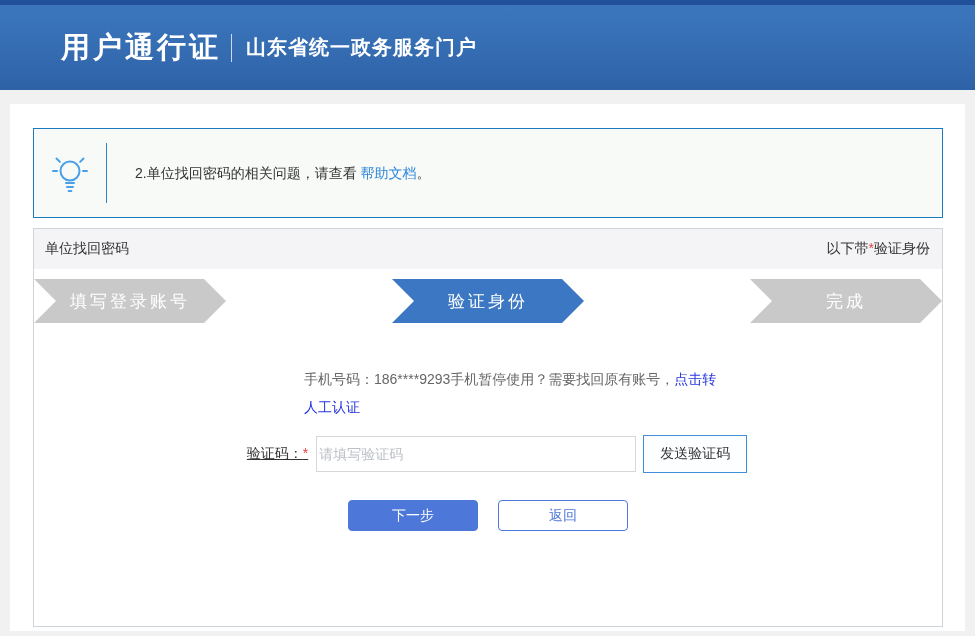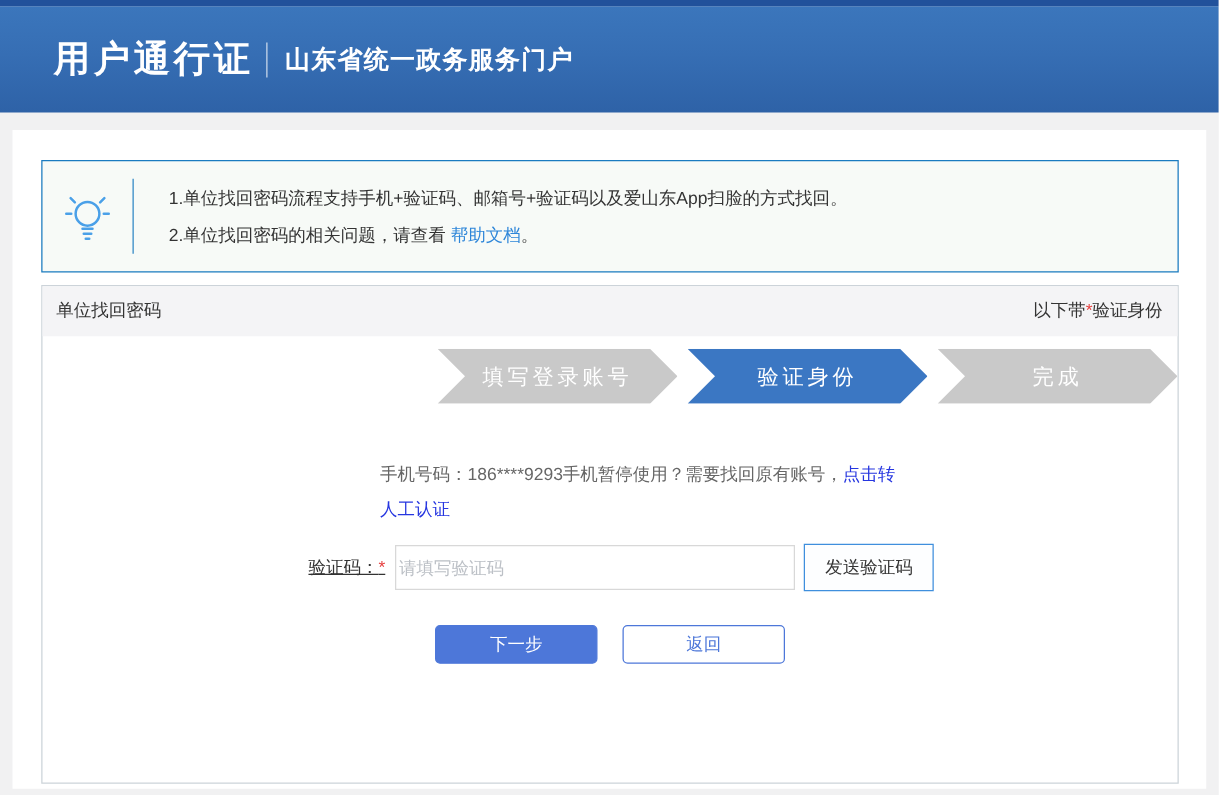--- a/index.html
+++ b/index.html
@@ -14,21 +14,21 @@
   .header {
     height: 90px;
     border-top: 5px solid #21519b;
     background: linear-gradient(180deg, #3b76bc 0%, #366eb4 45%, #2e62a7 100%);
     display: flex;
     align-items: center;
   }
   .header-inner {
     display: flex;
     align-items: center;
-    padding-left: 43px;
+    padding-left: 61px;
   }
   .app-title {
     color: #ffffff;
     font-size: 29px;
     font-weight: bold;
     letter-spacing: 3px;
   }
   .title-divider {
     width: 1px;
     height: 28px;
@@ -95,21 +95,21 @@
     font-size: 14px;
     color: #333333;
     text-align: right;
   }
   .star { color: #e64242; }
 
   
   .steps {
     margin-top: 10px;
     display: flex;
-    justify-content: flex-end;
+    justify-content: space-between;
     gap: 8px;
   }
   .step {
     width: 192px;
     height: 44px;
     background: #c9c9c9;
     color: #ffffff;
     font-size: 17px;
     letter-spacing: 3px;
     display: flex;
@@ -218,21 +218,20 @@
         <path d="M16 36 h6" stroke="#4aa0e8" stroke-width="2" stroke-linecap="round"></path>
         <path d="M17.6 40 h2.8" stroke="#4aa0e8" stroke-width="2" stroke-linecap="round"></path>
         <path d="M5.5 7.5 l3.4 3.4" stroke="#4aa0e8" stroke-width="2" stroke-linecap="round"></path>
         <path d="M32.5 7.5 l-3.4 3.4" stroke="#4aa0e8" stroke-width="2" stroke-linecap="round"></path>
         <path d="M2 20 h4" stroke="#4aa0e8" stroke-width="2" stroke-linecap="round"></path>
         <path d="M32 20 h4" stroke="#4aa0e8" stroke-width="2" stroke-linecap="round"></path>
       </svg>
     </div>
     <div class="notice-divider"></div>
     <div class="notice-text">
-      <div>1.单位找回密码流程支持手机+验证码、邮箱号+验证码以及爱山东App扫脸的方式找回。</div>
       <div><span>2.单位找回密码的相关问题，请查看 </span><a class="help-link">帮助文档</a><span>。</span></div>
     </div>
   </div>
 
   <div class="section">
 
     <div class="section-header">
       <span>单位找回密码</span>
       <span><span>以下带</span><span class="star">*</span><span>验证身份</span></span>
     </div>

